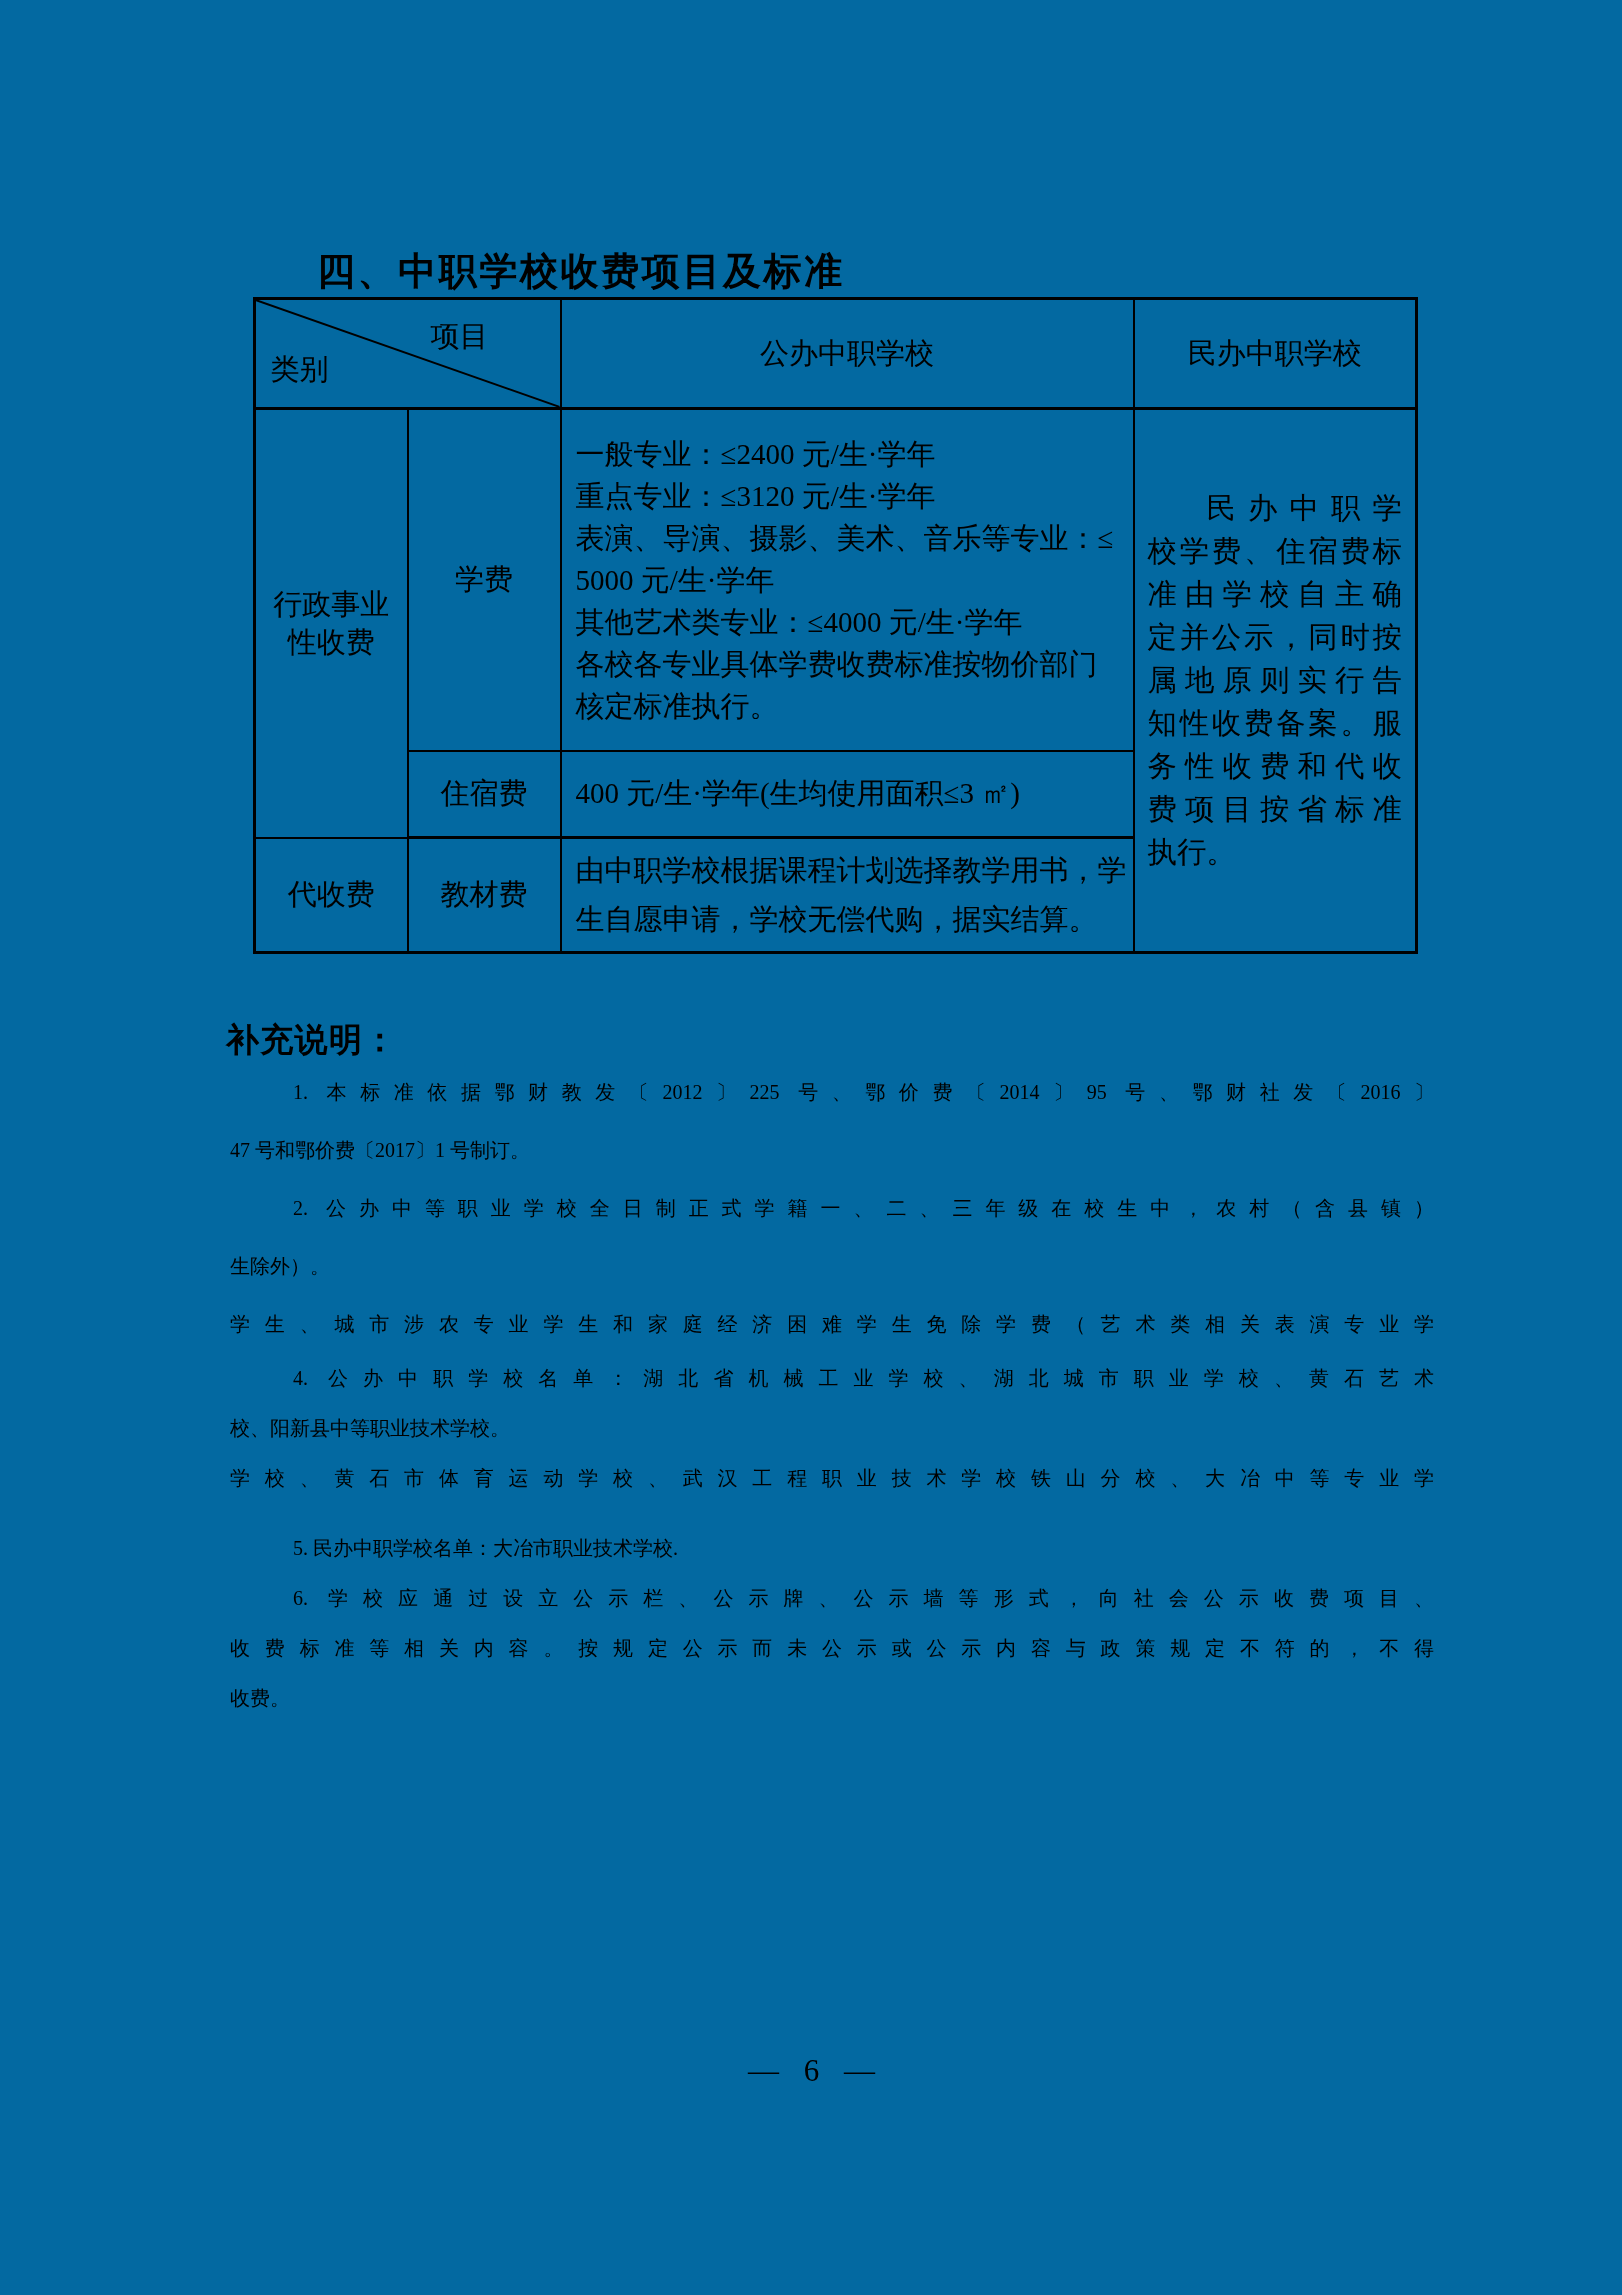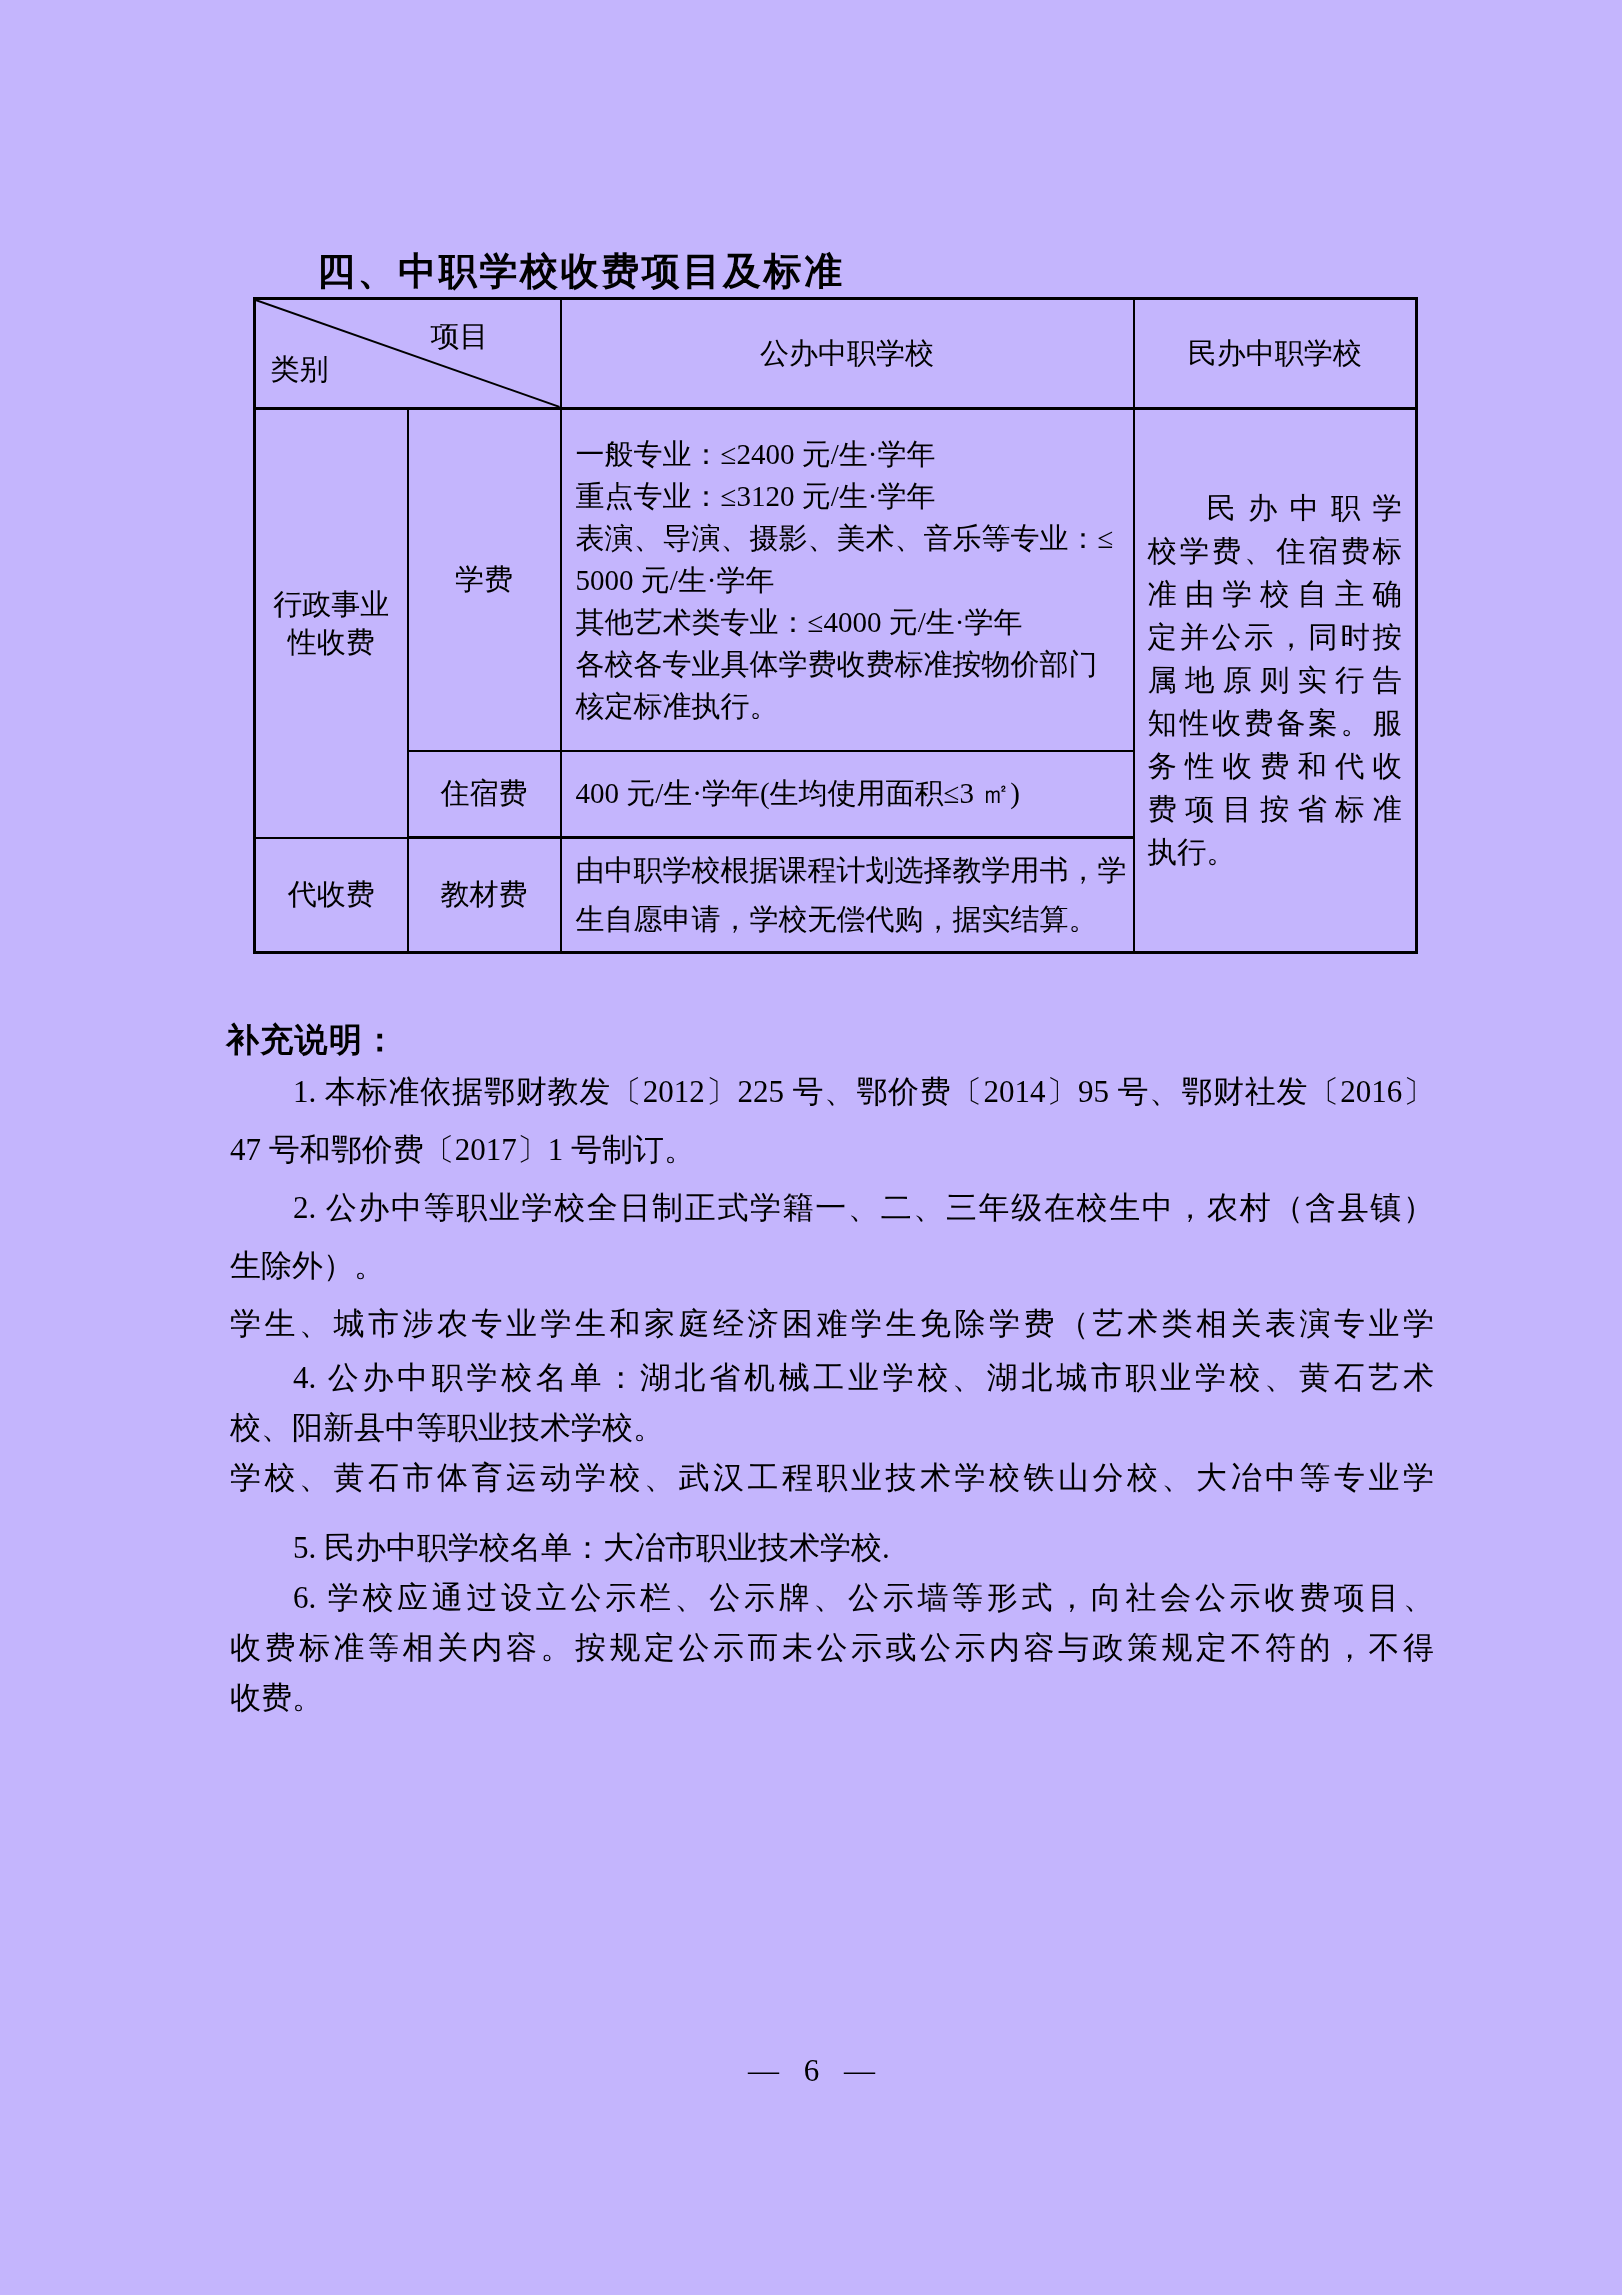--- a/index.html
+++ b/index.html
@@ -1,17 +1,17 @@
 <!DOCTYPE html>
 <html style="font-size:10.5px"><head>
 <meta charset="utf-8">
 <style>
   html,body { margin:0; padding:0; background:#ffffff; }
   .page {
-    position:relative; width:1623px; height:2295px; background:#c4b5fd;
+    position:relative; width:1623px; height:2295px; background:#0369a1;
     color:#000; font-family:"Liberation Serif","DejaVu Serif",serif;
     overflow:hidden;
   }
   .title {
     position:absolute; left:317px; top:250px; margin:0;
     font-family:"Liberation Sans","DejaVu Sans",sans-serif;
     font-weight:bold; font-size:38px; letter-spacing:2.6px; line-height:43px;
   }
   
   .fee-table {
@@ -42,21 +42,21 @@
   .pn-line { line-height:43px; text-align:left; }
   .pn-line.fill { text-align:justify; text-align-last:justify; }
   .pn-line.indent { padding-left:59px; }
   
   .supp-heading {
     position:absolute; left:226px; top:1018px;
     font-family:Liberation Serif, serif;
     font-weight:bold; font-size:33px; letter-spacing:1.3px;
   }
   .notes { position:absolute; left:230px; top:1063px; width:1204px; }
-  .note-line { font-size:31px; text-align:left; }
+  .note-line { font-size:20px; text-align:left; }
   .note.wide  .note-line { line-height:58px; }
   .note.tight .note-line { line-height:50px; }
   .note-line.indent { padding-left:63px; }
   .note-line.fill { text-align:justify; text-align-last:justify; }
   .notes > .note:nth-child(4) { margin-top:19.6px; }
   .notes > .note:nth-child(6) { margin-top:9.2px; }
   
   .footer {
     position:absolute; left:0; top:2051px; width:100%;
     text-align:center; font-size:31px; word-spacing:17px; line-height:39px;

